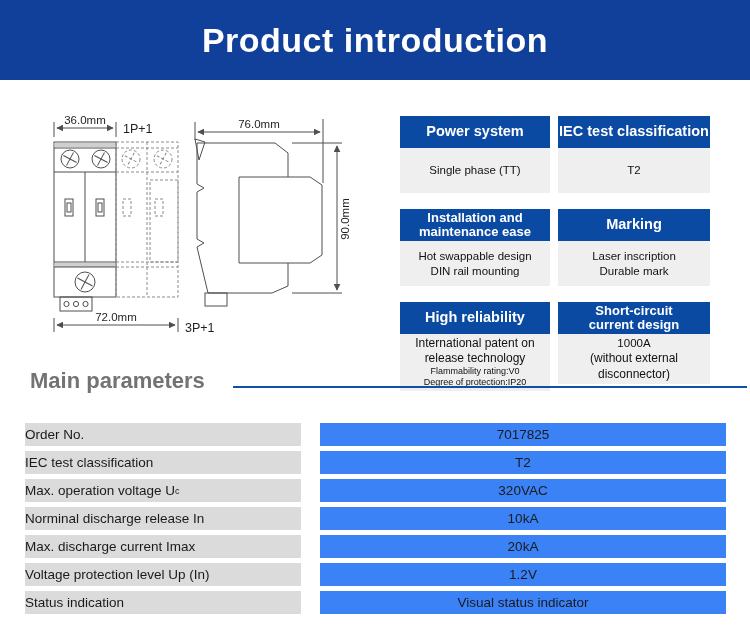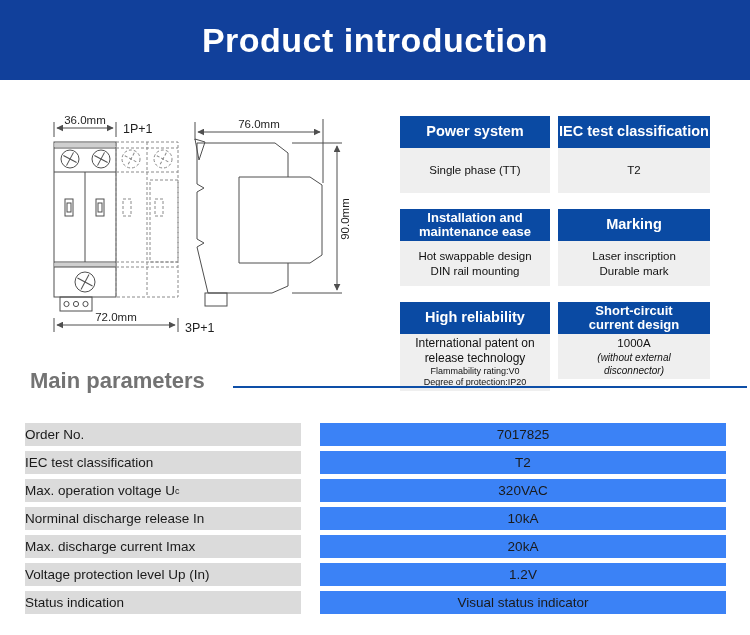--- a/index.html
+++ b/index.html
@@ -33,21 +33,21 @@
     text-align:center;font-weight:700;font-size:14.5px;line-height:1.05;
   }
   .card-header.two-line{font-size:13px;}
   .card-body{
     background:#efefef;min-height:41px;padding:2px 10px;
     display:flex;flex-direction:column;justify-content:center;
     text-align:center;font-size:11.5px;line-height:1.3;color:#111;
   }
   .card--small .card-line{font-size:9px;line-height:1.25;}
   .card--small .card-line:first-child{font-size:12px;}
-  .card--compact .card-line:nth-child(2){font-size:10px;font-style:italic;}
+  .card--compact .card-line:nth-child(2){font-size:12px;}
   
   .section-title{
     position:absolute;left:30px;top:368px;margin:0;
     font-size:22px;font-weight:700;color:#737373;
   }
   .section-rule{
     position:absolute;left:233px;top:386px;width:514px;height:2px;
     background:#0e4fa7;
   }
   

